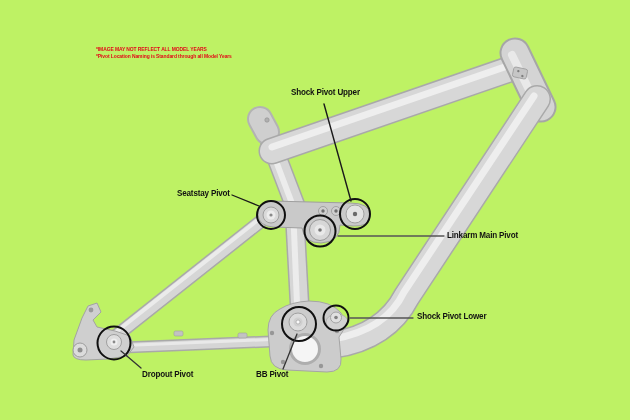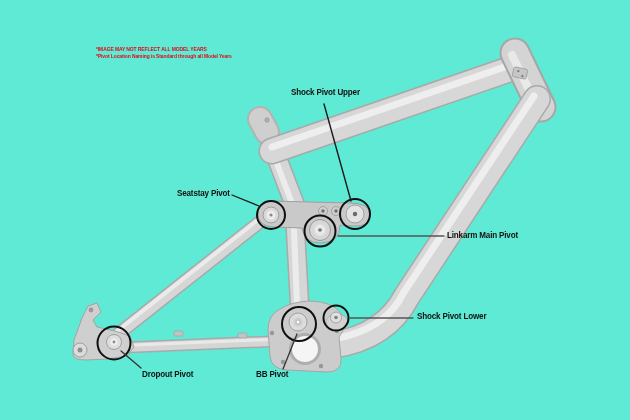--- a/index.html
+++ b/index.html
@@ -1,17 +1,17 @@
 <!DOCTYPE html>
 <html><head>
 <meta charset="utf-8">
 <style>
   html,body{margin:0;padding:0;background:#ffffff;}
   #stage{
-    position:relative;width:630px;height:420px;background:#5eead4;overflow:hidden;
+    position:relative;width:630px;height:420px;background:#bef264;overflow:hidden;
     font-family:"Liberation Sans",sans-serif;
   }
   #frame-svg{position:absolute;left:0;top:0;}
   .lbl{
     position:absolute;font-weight:bold;font-size:9.5px;color:#111;
     letter-spacing:-0.2px;white-space:nowrap;
     transform:scaleX(0.85);transform-origin:left top;line-height:10px;
   }
   .disclaimer{
     position:absolute;left:96px;top:46px;color:#e30617;font-weight:bold;

